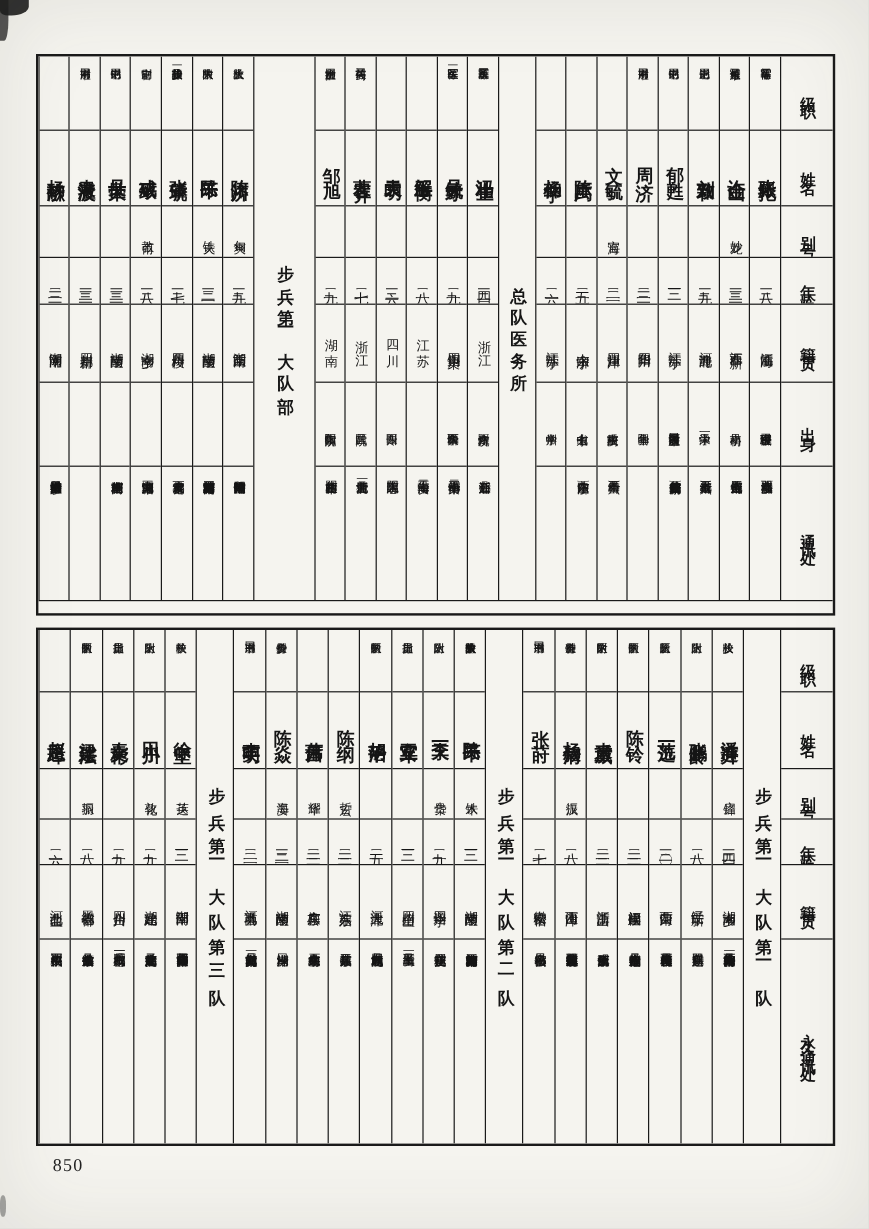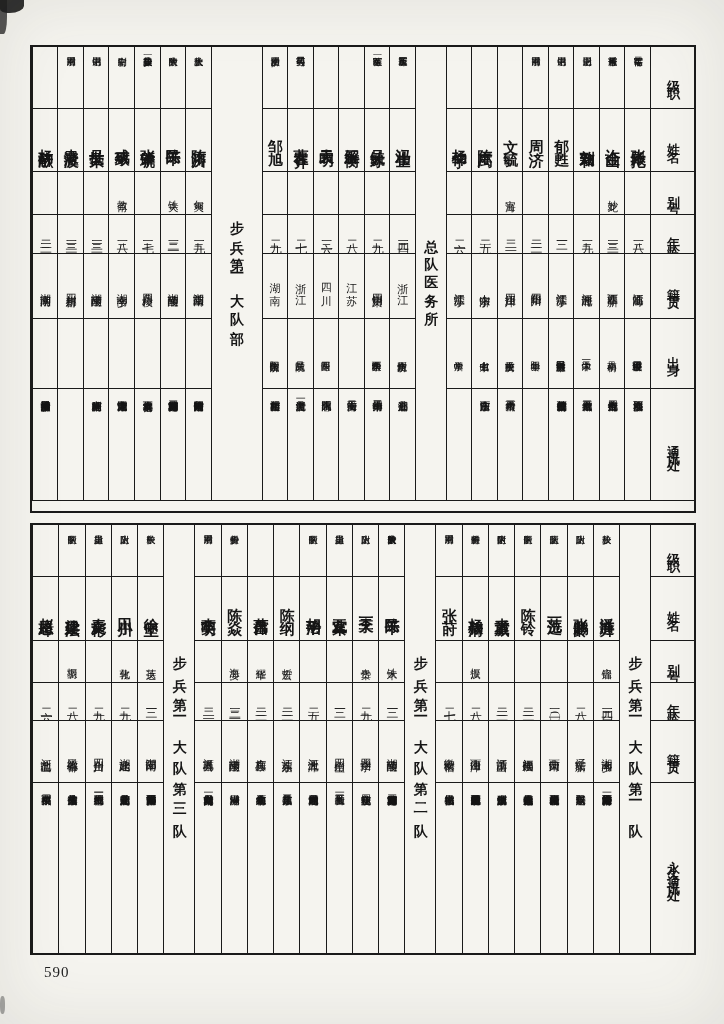--- a/index.html
+++ b/index.html
@@ -908,14 +908,14 @@
           <div class="cell native-cell" style="height: 62px;">
             <div class="v txt-native">河北盐山</div>
           </div>
           <div class="cell address-cell" style="height: 170px;">
             <div class="v txt-address">四川成都中央军校</div>
           </div>
         </div>
       </div>
   </div>
 
-  <div class="pageno">590</div>
+  <div class="pageno">850</div>
 </div>
 
 </body></html>

